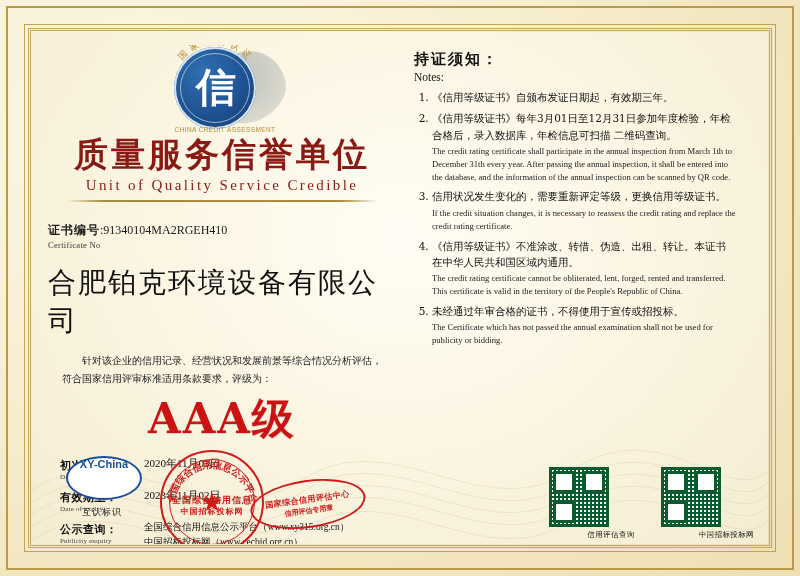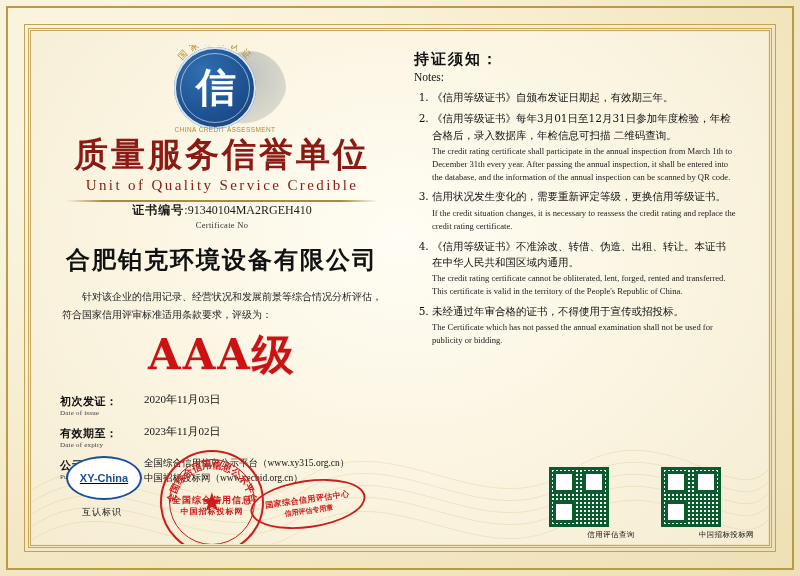--- a/index.html
+++ b/index.html
@@ -34,40 +34,40 @@
      background:radial-gradient(circle at 40% 35%, rgba(140,150,155,.55), rgba(120,130,135,.25) 70%, rgba(120,130,135,0) 72%);}
   .logo-arc{position:absolute;left:10px;top:0px;width:90px;height:44px;}
   .logo-arc text{font-size:9px;fill:#b38d2a;font-family:"Liberation Serif",serif;letter-spacing:1px;}
   .logo-caption{position:absolute;left:6px;bottom:-2px;width:118px;text-align:center;font-size:6.5px;color:#b08c34;letter-spacing:.4px;font-family:"Liberation Sans",sans-serif;}
 
   .title-cn{text-align:center;font-size:34px;font-weight:bold;color:#8a1a12;letter-spacing:3px;line-height:1.1;
       text-shadow:0 1px 0 rgba(255,255,255,.6);font-family:"DejaVu Serif",serif;margin-top:2px;}
   .title-en{text-align:center;font-size:15px;color:#8a1a12;letter-spacing:2.4px;margin-top:4px;font-family:"Liberation Serif",serif;}
   .rule{height:2px;background:linear-gradient(90deg,rgba(160,120,40,0) 0%,#a98a3e 12%,#a98a3e 88%,rgba(160,120,40,0) 100%);margin:6px 18px 0 18px;}
 
-  .certno{margin-top:0;text-align:center;font-size:12px;color:#1b1b1b;}
+  .certno{margin-top:20px;font-size:12px;color:#1b1b1b;}
   .certno .lbl-cn{font-weight:bold;letter-spacing:1px;}
   .certno .lbl-en{display:block;font-size:8.5px;color:#333;letter-spacing:.3px;margin-top:1px;}
 
-  .company{margin-top:14px;text-align:center;font-size:24px;font-weight:bold;letter-spacing:2px;color:#111;font-family:"DejaVu Serif",serif;}
+  .company{margin-top:14px;text-align:left;font-size:28px;font-weight:normal;letter-spacing:2px;color:#111;font-family:"DejaVu Serif",serif;}
 
   .para{margin:12px 14px 0 14px;font-size:10px;line-height:1.75;color:#1a1a1a;text-align:justify;text-indent:2em;font-family:"DejaVu Serif",serif;}
   .grade{text-align:center;font-size:42px;font-weight:bold;color:#cc1212;letter-spacing:2px;margin-top:4px;font-family:"DejaVu Serif",serif;text-shadow:0 1px 1px rgba(0,0,0,.15);}
 
   .fields{margin:8px 12px 0 12px;}
   .field{display:flex;align-items:flex-start;margin-bottom:6px;}
   .fk{width:84px;flex:0 0 84px;}
   .fk .cn{font-size:11px;color:#111;letter-spacing:.5px;font-weight:bold;}
   .fk .en{display:block;font-size:7px;color:#444;letter-spacing:.2px;}
   .fv{font-size:11px;color:#111;padding-top:1px;}
   .fv .small{font-size:9.5px;display:block;line-height:1.5;}
 
   .badges{position:absolute;left:10px;right:6px;bottom:6px;height:86px;}
   .badge-xy{position:absolute;left:24px;top:4px;width:72px;text-align:center;}
-  .xy-oval{width:72px;height:40px;border-radius:50%;border:2px solid #1a4f9c;background:#fff;display:flex;align-items:center;justify-content:center;text-decoration:underline;}
+  .xy-oval{width:72px;height:40px;border-radius:50%;border:2px solid #1a4f9c;background:#fff;display:flex;justify-content:center;}
   .xy-oval span{font-size:11px;font-weight:bold;color:#1a4f9c;font-family:"Liberation Sans",sans-serif;}
   .xy-cap{font-size:9px;color:#111;margin-top:6px;letter-spacing:1px;}
   .stamp{position:absolute;left:118px;top:-2px;width:104px;height:104px;}
   .stamp .ring{position:absolute;inset:0;border:2.5px solid #cf1b1b;border-radius:50%;}
   .stamp .ring2{position:absolute;inset:9px;border:1px solid #cf1b1b;border-radius:50%;}
   .stamp .star{position:absolute;left:50%;top:50%;transform:translate(-50%,-50%);color:#cf1b1b;font-size:26px;}
   .stamp .mid{position:absolute;left:0;right:0;top:44px;text-align:center;font-size:9px;color:#cf1b1b;font-weight:bold;letter-spacing:1px;}
   .stamp .mid2{position:absolute;left:0;right:0;top:56px;text-align:center;font-size:8px;color:#cf1b1b;font-weight:bold;letter-spacing:1px;}
   .stamp svg text{fill:#cf1b1b;font-size:9.5px;font-weight:bold;font-family:"DejaVu Serif",serif;}
   .stamp-oval{position:absolute;left:208px;top:28px;width:116px;height:48px;transform:rotate(-8deg);}

